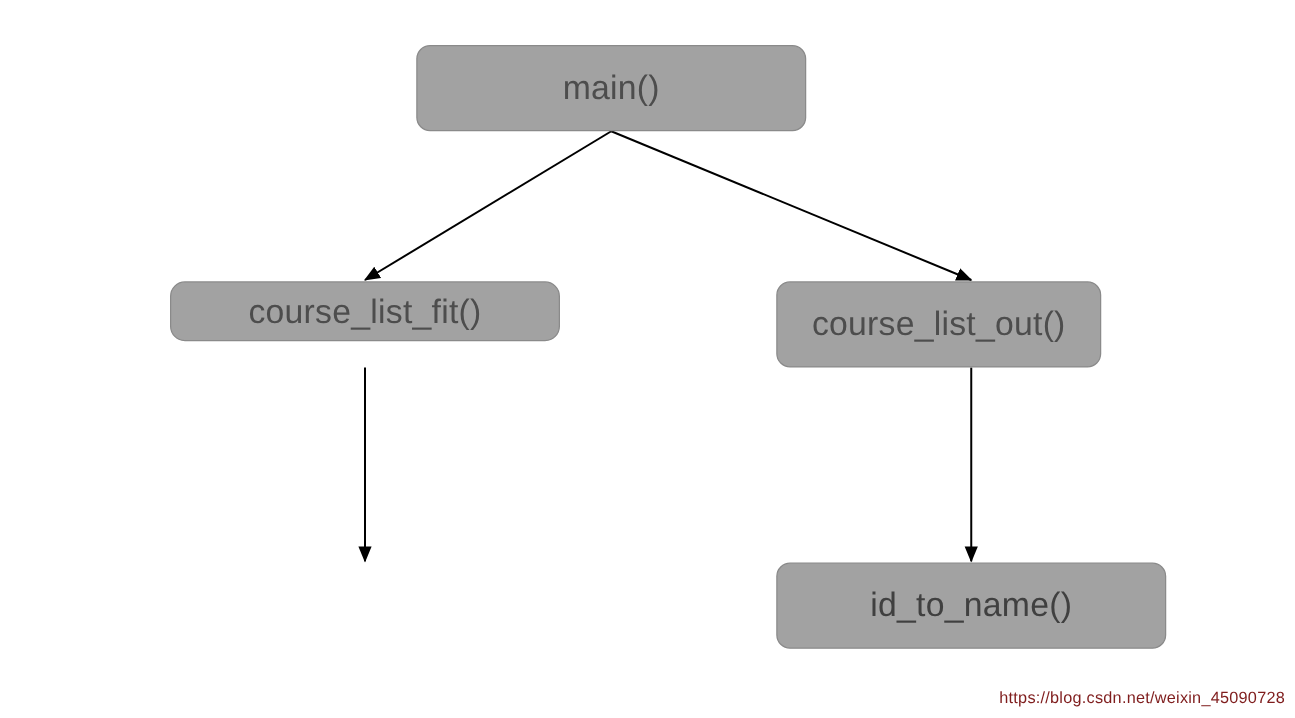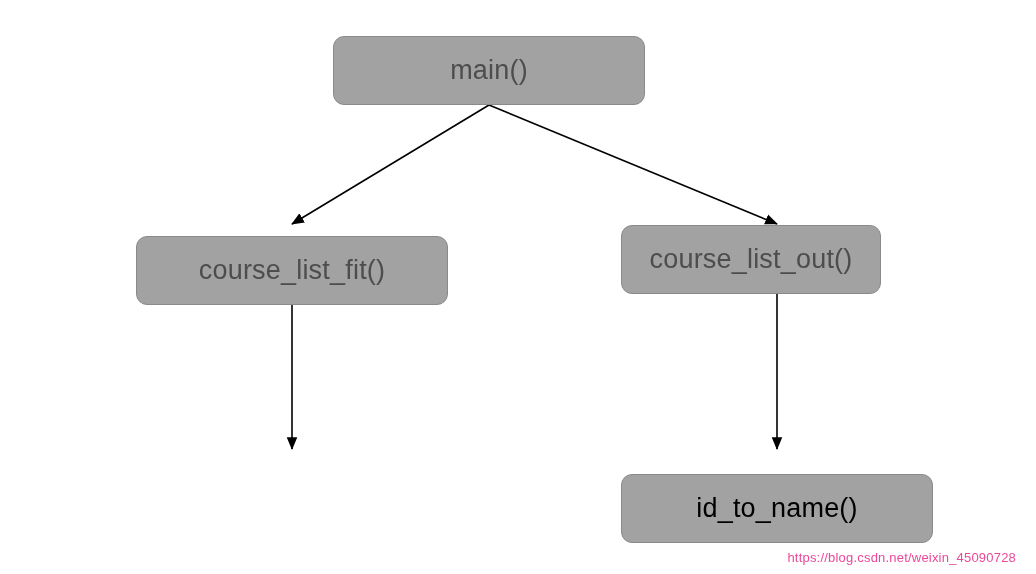--- a/index.html
+++ b/index.html
@@ -40,24 +40,24 @@
     letter-spacing: 0.2px;
     white-space: nowrap;
     z-index: 2;
   }
   .node-label {
     display: block;
     line-height: 1;
   }
   #watermark {
     position: absolute;
-    right: 20px;
+    right: 8px;
     bottom: 9px;
     font-size: 13px;
-    color: #ec4899;
+    color: #7f1d1d;
     letter-spacing: 0.2px;
     white-space: nowrap;
     z-index: 3;
   }
 </style>
 </head>
 <body>
 
 <div id="canvas" style="background: rgb(255, 255, 255);">
 
@@ -72,28 +72,28 @@
         <line x1="489" y1="105" x2="777" y2="224" marker-end="url(#arrow)"></line>
         <line x1="292" y1="294" x2="292" y2="449" marker-end="url(#arrow)"></line>
         <line x1="777" y1="294" x2="777" y2="449" marker-end="url(#arrow)"></line>
       </g>
   </svg>
 
   <div class="node" style="left: 333px; top: 36px; width: 312px; height: 69px; background: rgb(162, 162, 162); border-color: rgb(138, 138, 138); color: rgb(77, 77, 77);">
     <span class="node-label">main()</span>
   </div>
 
-  <div class="node" style="left: 136px; top: 236px; width: 312px; height: 69px; background: rgb(162, 162, 162); border-color: rgb(138, 138, 138); color: rgb(77, 77, 77);">
+  <div class="node" style="left: 136px; top: 225px; width: 312px; height: 48px; background: rgb(162, 162, 162); border-color: rgb(138, 138, 138); color: rgb(77, 77, 77); border-radius: 12px;">
     <span class="node-label">course_list_fit()</span>
   </div>
 
   <div class="node" style="left: 621px; top: 225px; width: 260px; height: 69px; background: rgb(162, 162, 162); border-color: rgb(138, 138, 138); color: rgb(77, 77, 77);">
     <span class="node-label">course_list_out()</span>
   </div>
 
 
-  <div class="node" style="left: 621px; top: 450px; width: 312px; height: 69px; background: rgb(162, 162, 162); border-color: rgb(138, 138, 138); color: #000000; margin-top: 24px;">
+  <div class="node" style="left: 621px; top: 450px; width: 312px; height: 69px; background: rgb(162, 162, 162); border-color: rgb(138, 138, 138); color: #404040;">
     <span class="node-label">id_to_name()</span>
   </div>
 
   <div id="watermark">https://blog.csdn.net/weixin_45090728</div>
 
 </div>
 
 </body></html>

